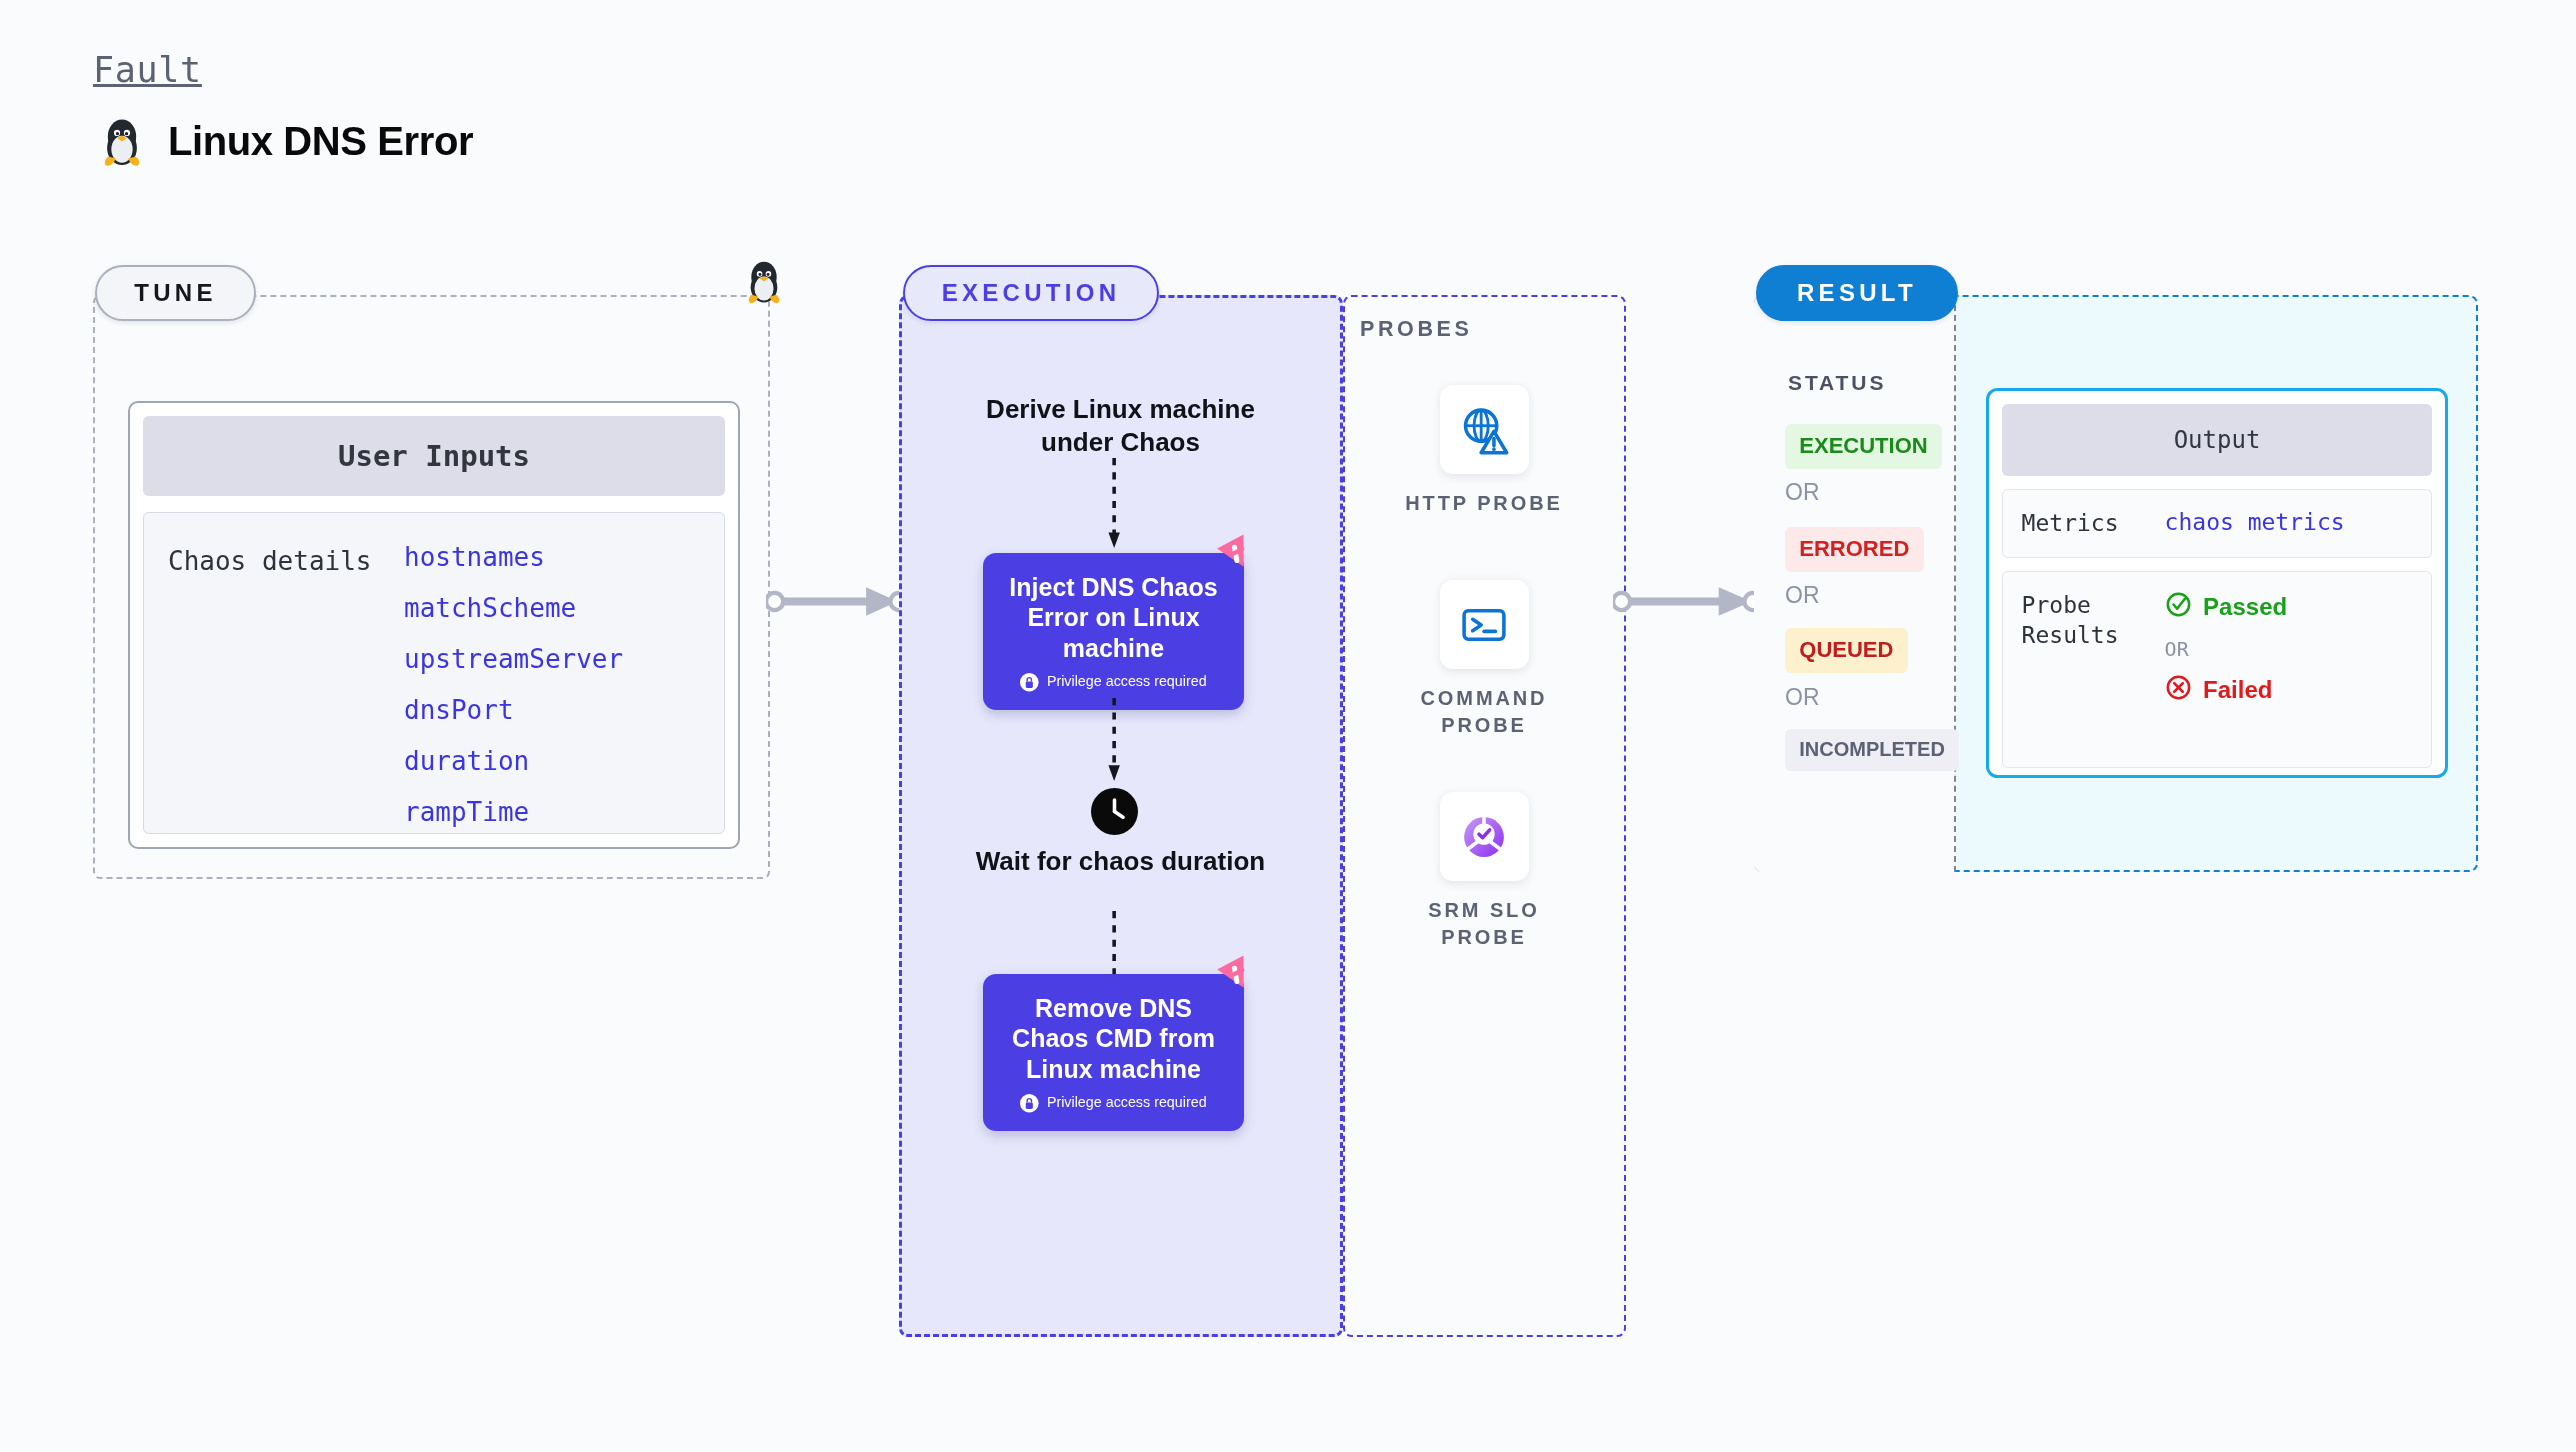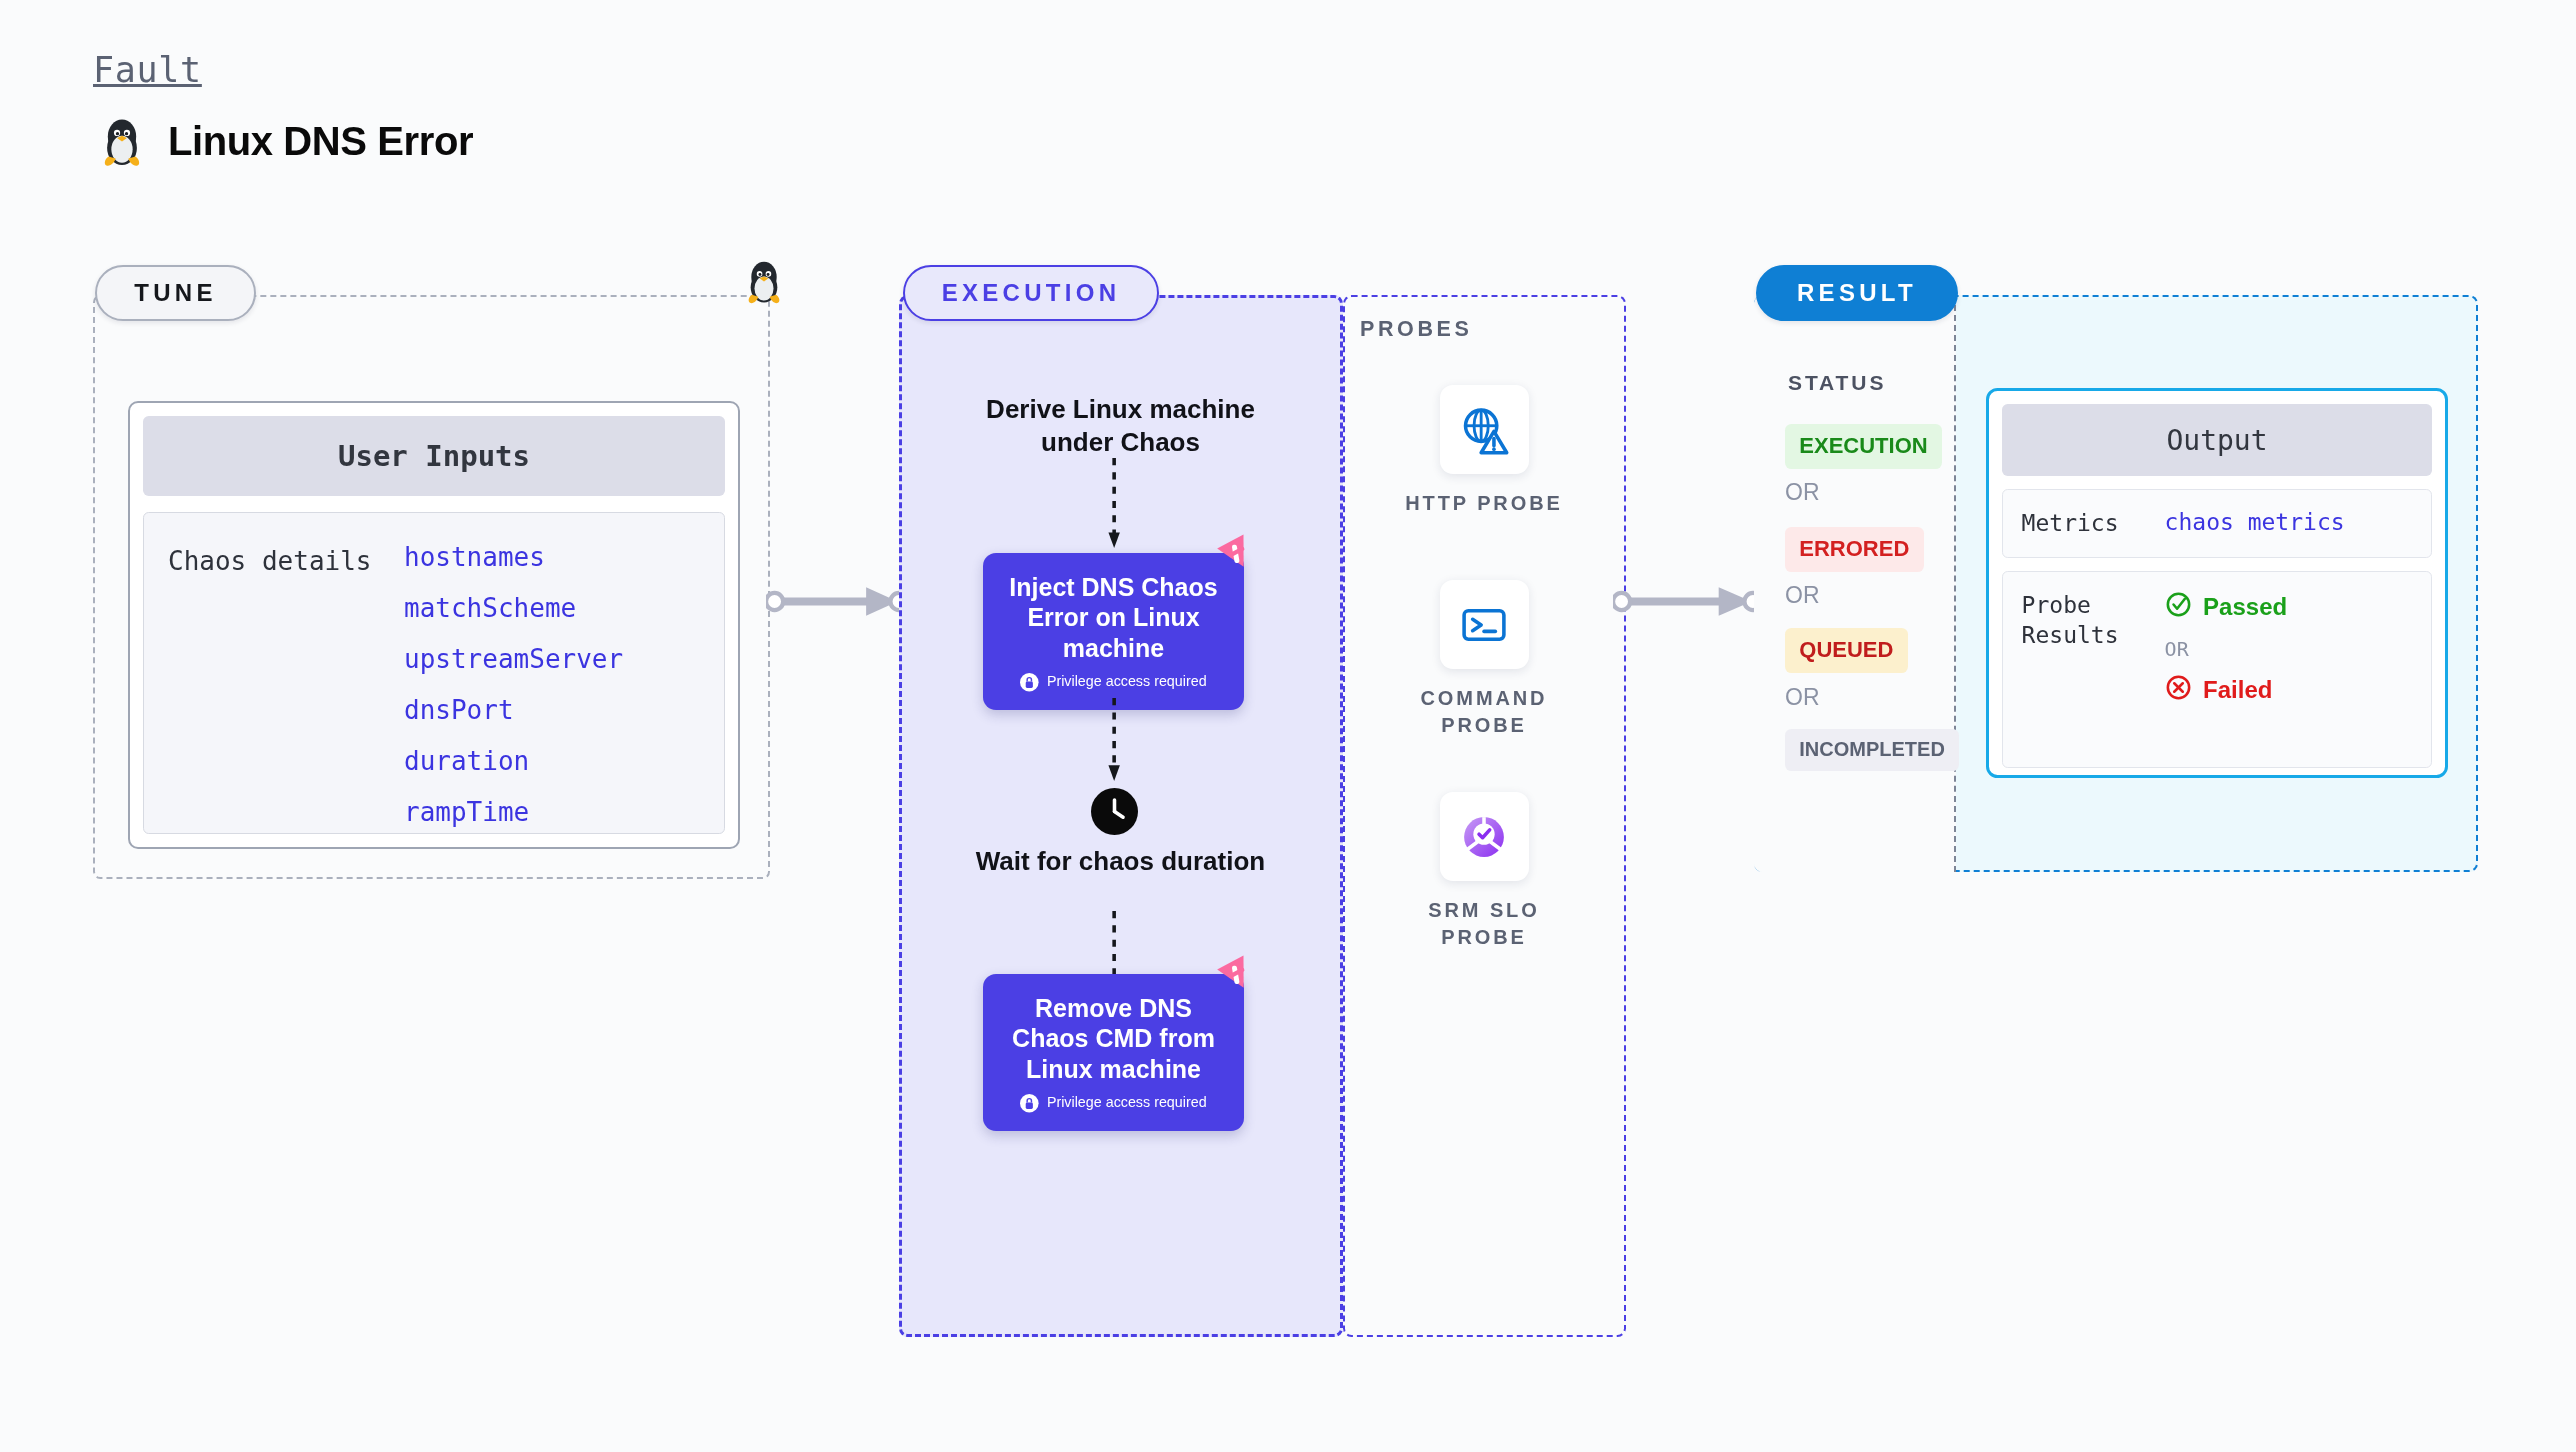--- a/index.html
+++ b/index.html
@@ -130,21 +130,21 @@
   }
   .or-text { position: absolute; left: 1785px; font-size: 23px; color: #8b92a4; }
 
   .output-card {
     position: absolute; left: 1986px; top: 388px; width: 462px; height: 390px;
     border: 3.6px solid #17a9e8; border-radius: 11.5px; background: #ffffff; padding: 13px;
   }
   .out-header {
     height: 72px; background: #dcdde8; border-radius: 5.7px;
     display: flex; align-items: center; justify-content: center;
-    font-family: "DejaVu Sans Mono", monospace; font-size: 28px; color: #32363f;
+    font-family: "DejaVu Sans Mono", monospace; font-size: 24px; color: #32363f;
   }
   .out-row {
     margin-top: 13px; border: 1.4px solid #e2e5ec; border-radius: 5.7px; background: #fafbfd;
     display: flex; padding: 18.6px 18.6px;
   }
   .out-key {
     font-family: "DejaVu Sans Mono", monospace; font-size: 23px; color: #2e323b;
     width: 143px; flex: none; line-height: 1.3;
   }
   .out-link { font-family: "DejaVu Sans Mono", monospace; font-size: 23px; color: #3b34e0; }

